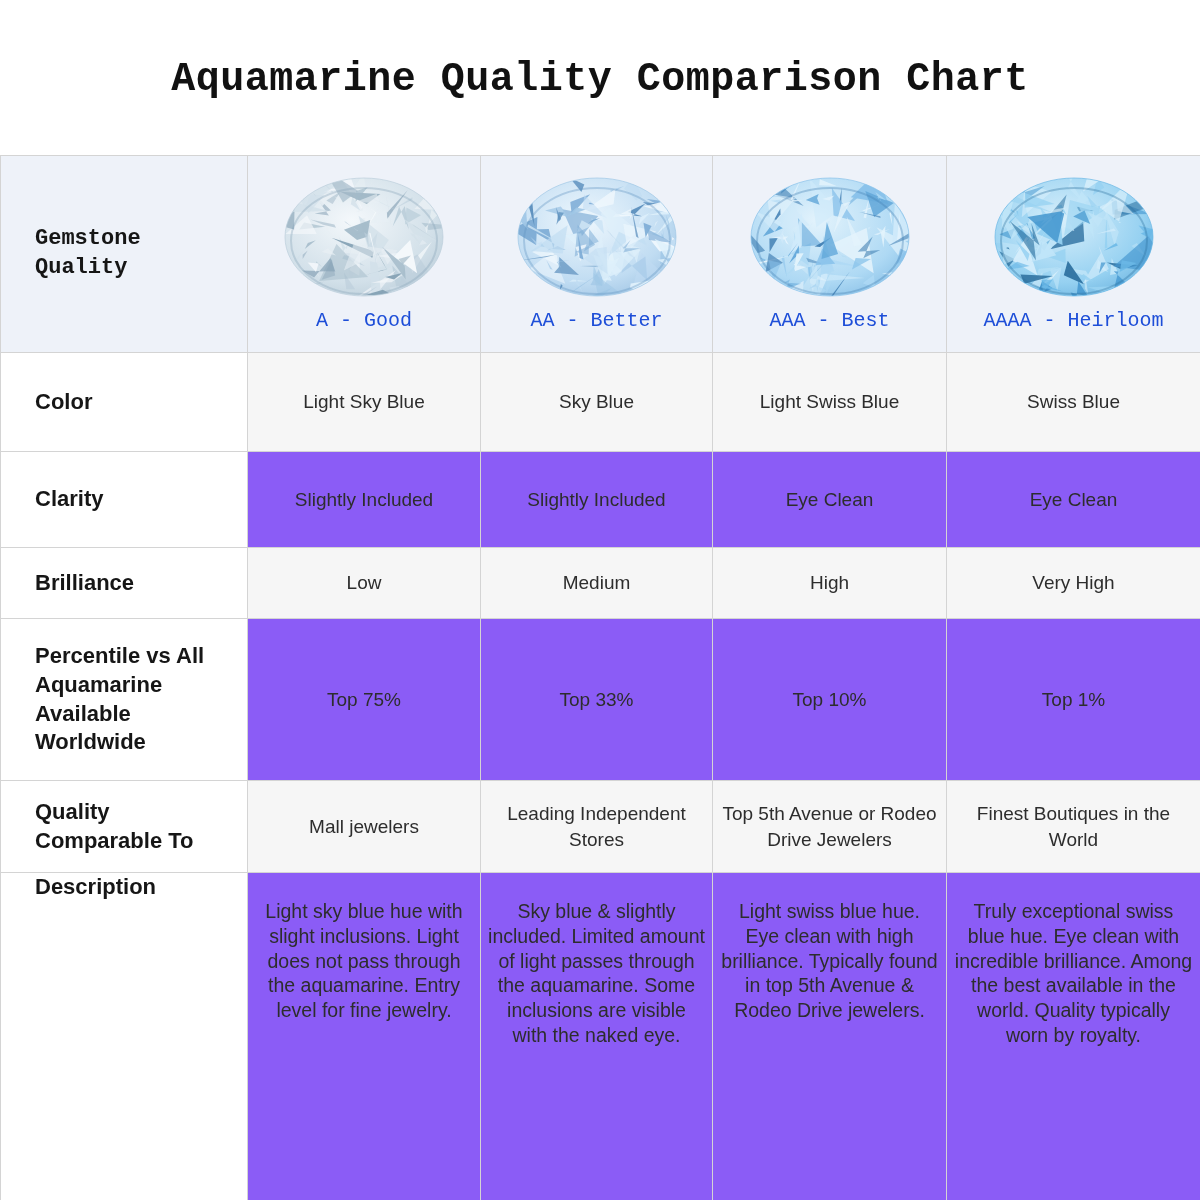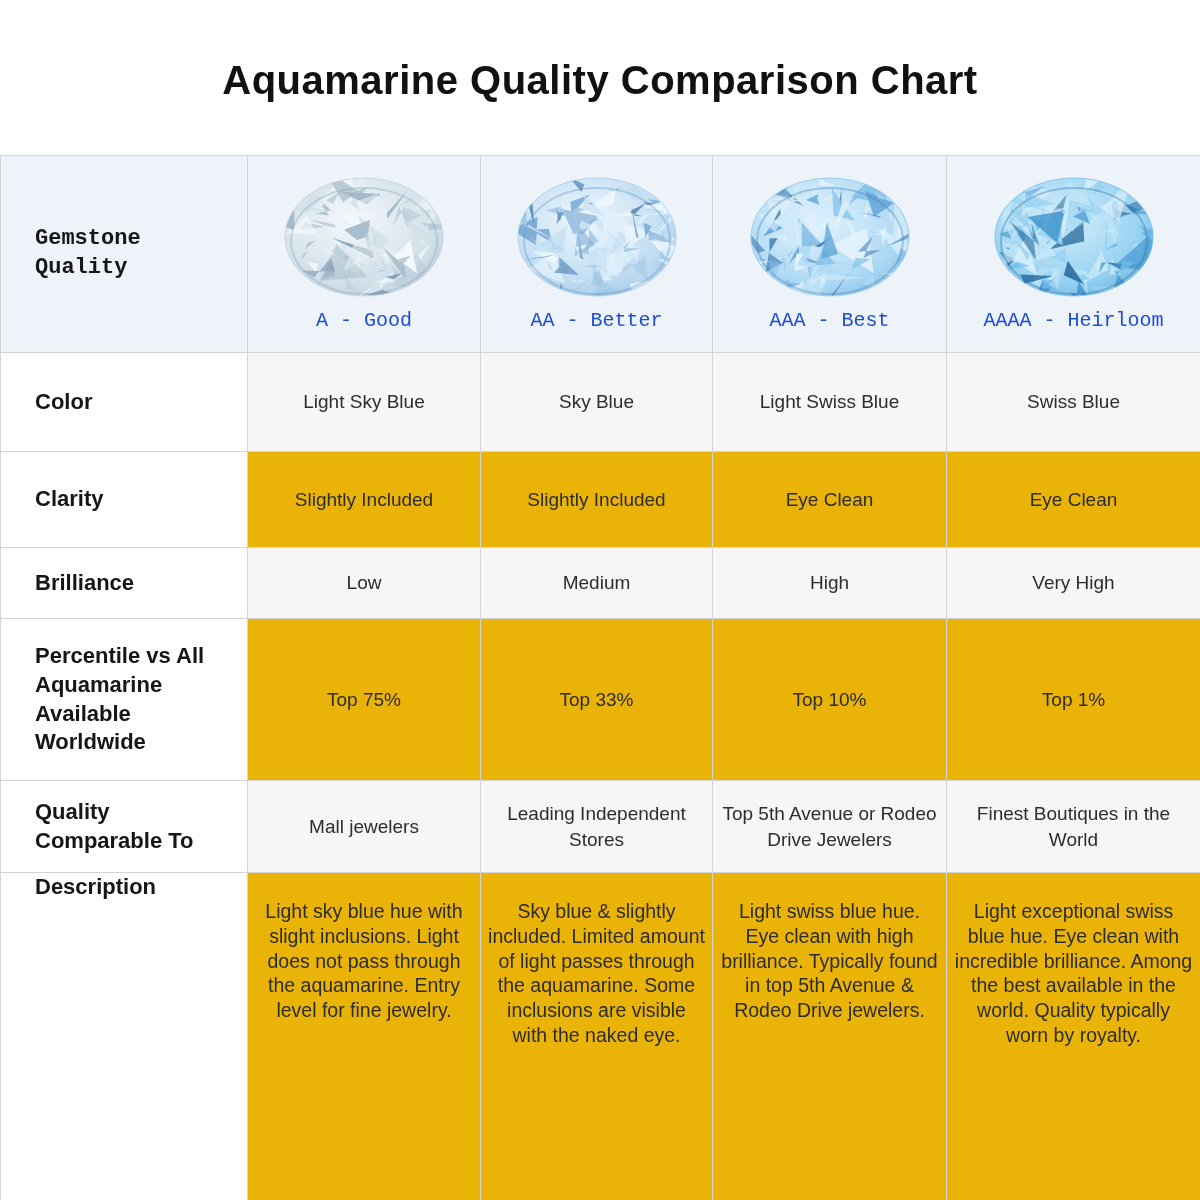--- a/index.html
+++ b/index.html
@@ -13,42 +13,42 @@
   html,body{margin:0;padding:0;}
   body{
     width:1200px;height:1200px;overflow:hidden;
     background:var(--page-bg);
     font-family:"Liberation Sans",sans-serif;
     color:var(--body);
   }
   .page-title{
     margin:0;padding-top:57px;height:46px;line-height:46px;
     text-align:center;font-size:40px;font-weight:bold;
-    letter-spacing:0.5px;color:var(--title);
+    letter-spacing:0.5px;color:var(--title);font-family:Liberation Mono, monospace;
   }
   table.cmp{
     border-collapse:collapse;table-layout:fixed;
     width:1200px;margin-top:52px;
   }
   col.c-label{width:247px;}
   col.c-a{width:233px;}
   col.c-aa{width:232px;}
   col.c-aaa{width:234px;}
   col.c-aaaa{width:254px;}
   td{border:1px solid var(--grid);overflow:hidden;}
   td.lbl{
     padding:0 12px 0 34px;
     font-weight:bold;font-size:22px;line-height:1.3;
     color:#161616;background:#ffffff;
     vertical-align:middle;text-align:left;
   }
   td.dat{
     text-align:center;vertical-align:middle;
     font-size:19px;line-height:1.32;
-    padding:6px 7px;background:#eab308;
+    padding:6px 7px;background:#8b5cf6;
   }
   tr.r-hdr{height:197px;}
   tr.r-hdr td{background:var(--header-bg);font-family:Liberation Mono, monospace;}
   tr.r-color{height:99px;margin-left:40px;}
   tr.r-clarity{height:96px;}
   tr.r-brill{height:71px;}
   tr.r-pct{height:162px;}
   tr.r-qual{height:92px;}
   tr.r-desc{height:328px;}
   tr.gray td.dat{background:var(--alt-bg);text-align:center;}
@@ -554,16 +554,16 @@
       <td class="dat">Leading Independent Stores</td>
       <td class="dat">Top 5th Avenue or Rodeo Drive Jewelers</td>
       <td class="dat">Finest Boutiques in the World</td>
     </tr>
 
     <tr class="r-desc">
       <td class="lbl">Description</td>
       <td class="dat">Light sky blue hue with slight inclusions. Light does not pass through the aquamarine. Entry level for fine jewelry.</td>
       <td class="dat">Sky blue &amp; slightly included. Limited amount of light passes through the aquamarine. Some inclusions are visible with the naked eye.</td>
       <td class="dat">Light swiss blue hue. Eye clean with high brilliance. Typically found in top 5th Avenue &amp; Rodeo Drive jewelers.</td>
-      <td class="dat">Light exceptional swiss blue hue. Eye clean with incredible brilliance. Among the best available in the world. Quality typically worn by royalty.</td>
+      <td class="dat">Truly exceptional swiss blue hue. Eye clean with incredible brilliance. Among the best available in the world. Quality typically worn by royalty.</td>
     </tr>
   </tbody>
 </table>
 
 </body></html>

